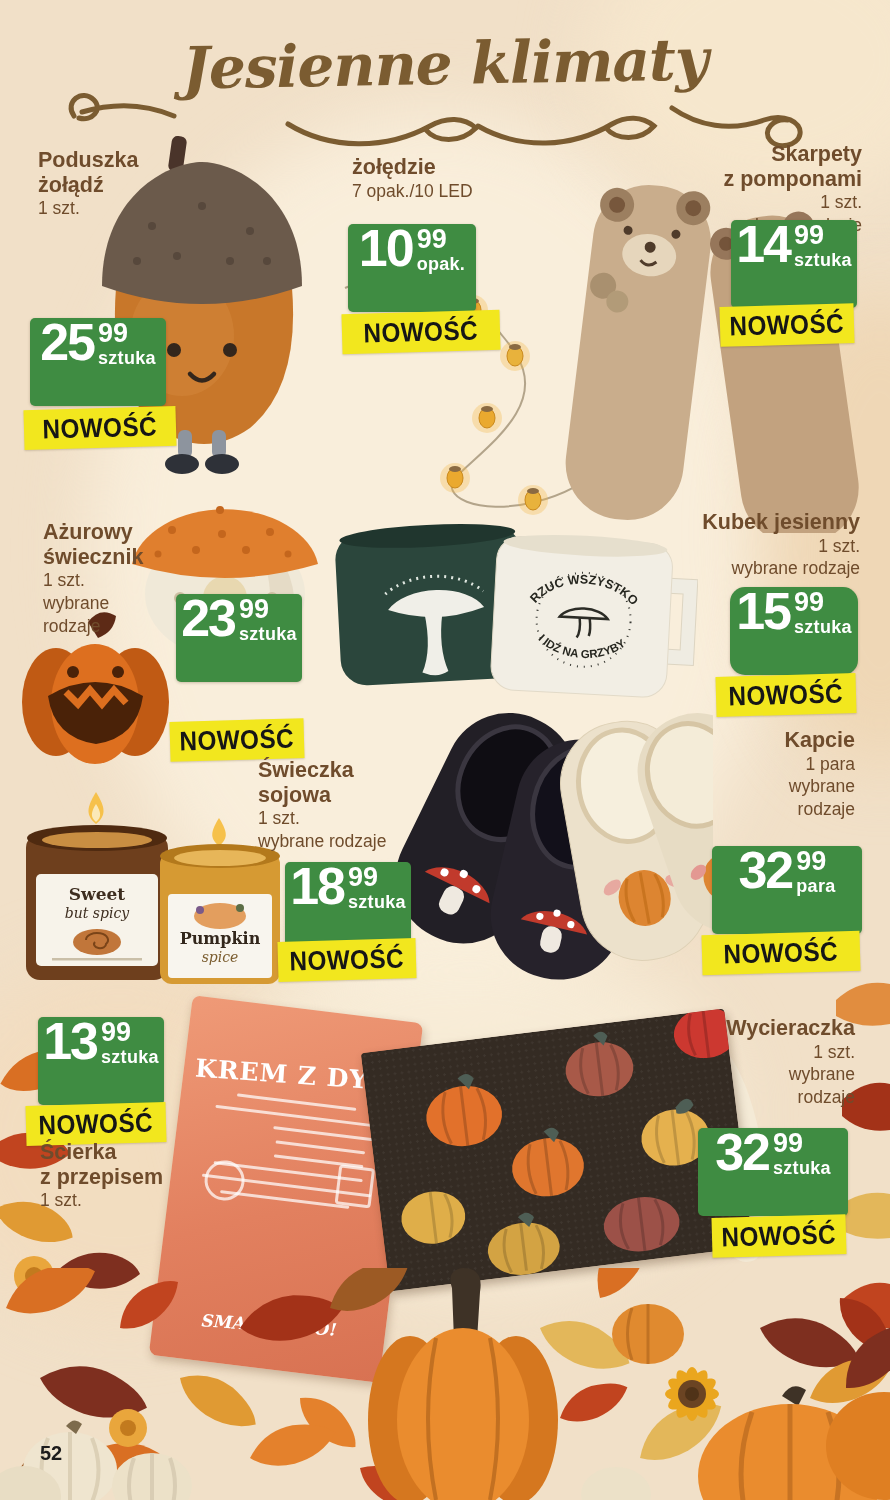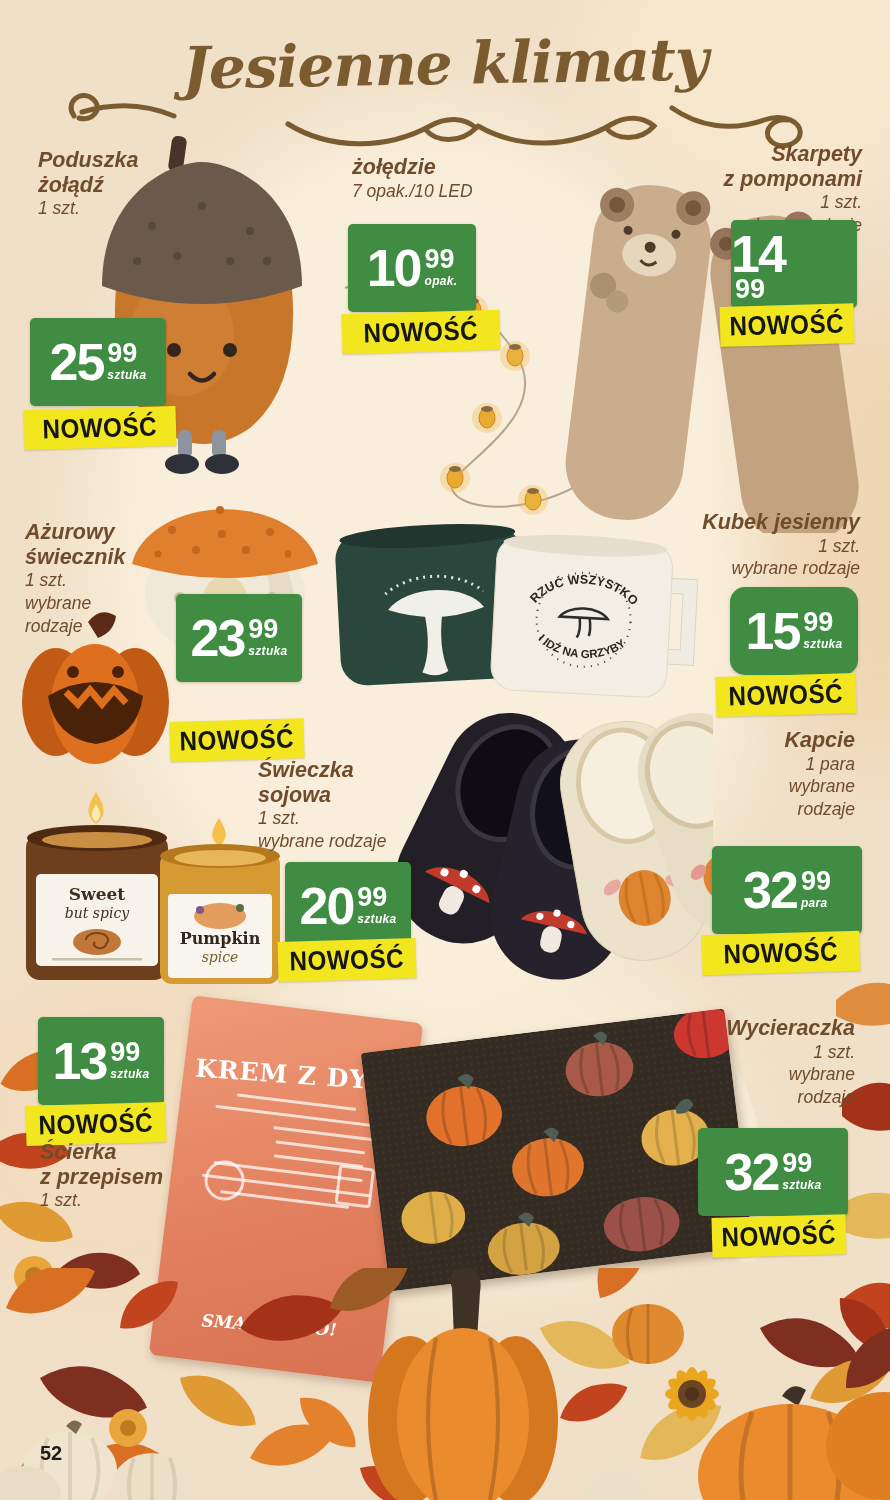--- a/index.html
+++ b/index.html
@@ -5,32 +5,32 @@
   html,body{margin:0;padding:0;}
   body{width:890px;height:1500px;position:relative;overflow:hidden;
        background:#f1e0c8;font-family:"Liberation Sans",sans-serif;}
   .patch{position:absolute;border-radius:50%;filter:blur(34px);}
   
   .title{position:absolute;left:0;right:0;top:30px;text-align:center;
          font-family:"DejaVu Serif",serif;font-style:italic;font-weight:bold;
          font-size:58px;color:#7b5c31;transform:rotate(-1deg);letter-spacing:-1px;}
   .flourish{position:absolute;left:60px;top:86px;}
   
-  .ptxt{position:absolute;color:#6f4c2c;line-height:1.14;font-style:italic;}
+  .ptxt{position:absolute;color:#6f4c2c;line-height:1.14;}
   .pname{font-weight:bold;font-size:21.5px;}
   .pdet{font-size:17.5px;line-height:1.3;}
   .ta-r{text-align:right;}
   
   .price{position:absolute;height:88px;background:#3f8c42;border-radius:5px;
          color:#fff;display:flex;justify-content:center;align-items:flex-start;
-         padding-top:22px;box-sizing:border-box;box-shadow:0 1px 3px rgba(60,40,10,.25);}
+         padding-top:2px;box-sizing:border-box;box-shadow:0 1px 3px rgba(60,40,10,.25);}
   .p-main{font-size:52px;font-weight:bold;line-height:.85;letter-spacing:-2px;}
   .p-side{display:flex;flex-direction:column;align-items:flex-start;margin-left:4px;padding-top:2px;}
   .p-cents{font-size:27px;font-weight:bold;line-height:.85;}
-  .p-unit{font-size:12px;font-weight:bold;margin-top:3px;letter-spacing:.3px;font-style:italic;}
+  .p-unit{font-size:18px;font-weight:bold;margin-top:3px;letter-spacing:.3px;}
   
   .nowosc{position:absolute;height:40px;background:#f2e71e;color:#161616;
           display:flex;align-items:center;justify-content:center;
           font-weight:bold;font-size:27px;transform:rotate(-1.6deg);
           box-shadow:0 1px 2px rgba(60,40,10,.2);}
   .nowosc span{display:inline-block;transform:scaleX(.9);letter-spacing:.5px;}
   .abs{position:absolute;}
   
   .towel{position:absolute;left:170px;top:1008px;width:232px;height:362px;
          background:linear-gradient(160deg,#ef9a77,#e2805f 55%,#d87252);
@@ -480,32 +480,32 @@
 <div class="nowosc" style="left:342px;top:312px;width:158px;">
     <span>NOWOŚĆ</span>
   </div>
 
 <div class="ptxt ta-r" style="right:28px;top:142px;width:210px;">
   <div class="pname">Skarpety</div>
   <div class="pname">z pomponami</div>
   <div class="pdet">1 szt.</div>
   <div class="pdet">wybrane rodzaje</div>
 </div>
-<div class="price" style="right:33px;top:220px;width:126px;flex-direction:column;">
+<div class="price" style="right:33px;top:220px;width:126px;">
   <span class="p-main">14</span>
   <span class="p-side">
       <span class="p-cents">99</span>
       <span class="p-unit">sztuka</span>
     </span>
 </div>
 <div class="nowosc" style="right:36px;top:305px;width:134px;">
     <span>NOWOŚĆ</span>
   </div>
 
-<div class="ptxt" style="left:25px;top:520px;width:120px;">
+<div class="ptxt" style="left:43px;top:520px;width:120px;">
   <div class="pname">Ażurowy</div>
   <div class="pname">świecznik</div>
   <div class="pdet">1 szt.</div>
   <div class="pdet">wybrane</div>
   <div class="pdet">rodzaje</div>
 </div>
 <div class="price" style="left:176px;top:594px;width:126px;">
   <span class="p-main">23</span>
   <span class="p-side">
       <span class="p-cents">99</span>
@@ -532,21 +532,21 @@
     <span>NOWOŚĆ</span>
   </div>
 
 <div class="ptxt" style="left:258px;top:758px;width:190px;">
   <div class="pname">Świeczka</div>
   <div class="pname">sojowa</div>
   <div class="pdet">1 szt.</div>
   <div class="pdet">wybrane rodzaje</div>
 </div>
 <div class="price" style="left:285px;top:862px;width:126px;">
-  <span class="p-main">20</span>
+  <span class="p-main">18</span>
   <span class="p-side">
       <span class="p-cents">99</span>
       <span class="p-unit">sztuka</span>
     </span>
 </div>
 <div class="nowosc" style="left:278px;top:940px;width:138px;">
     <span>NOWOŚĆ</span>
   </div>
 
 <div class="ptxt ta-r" style="right:35px;top:728px;width:160px;">

